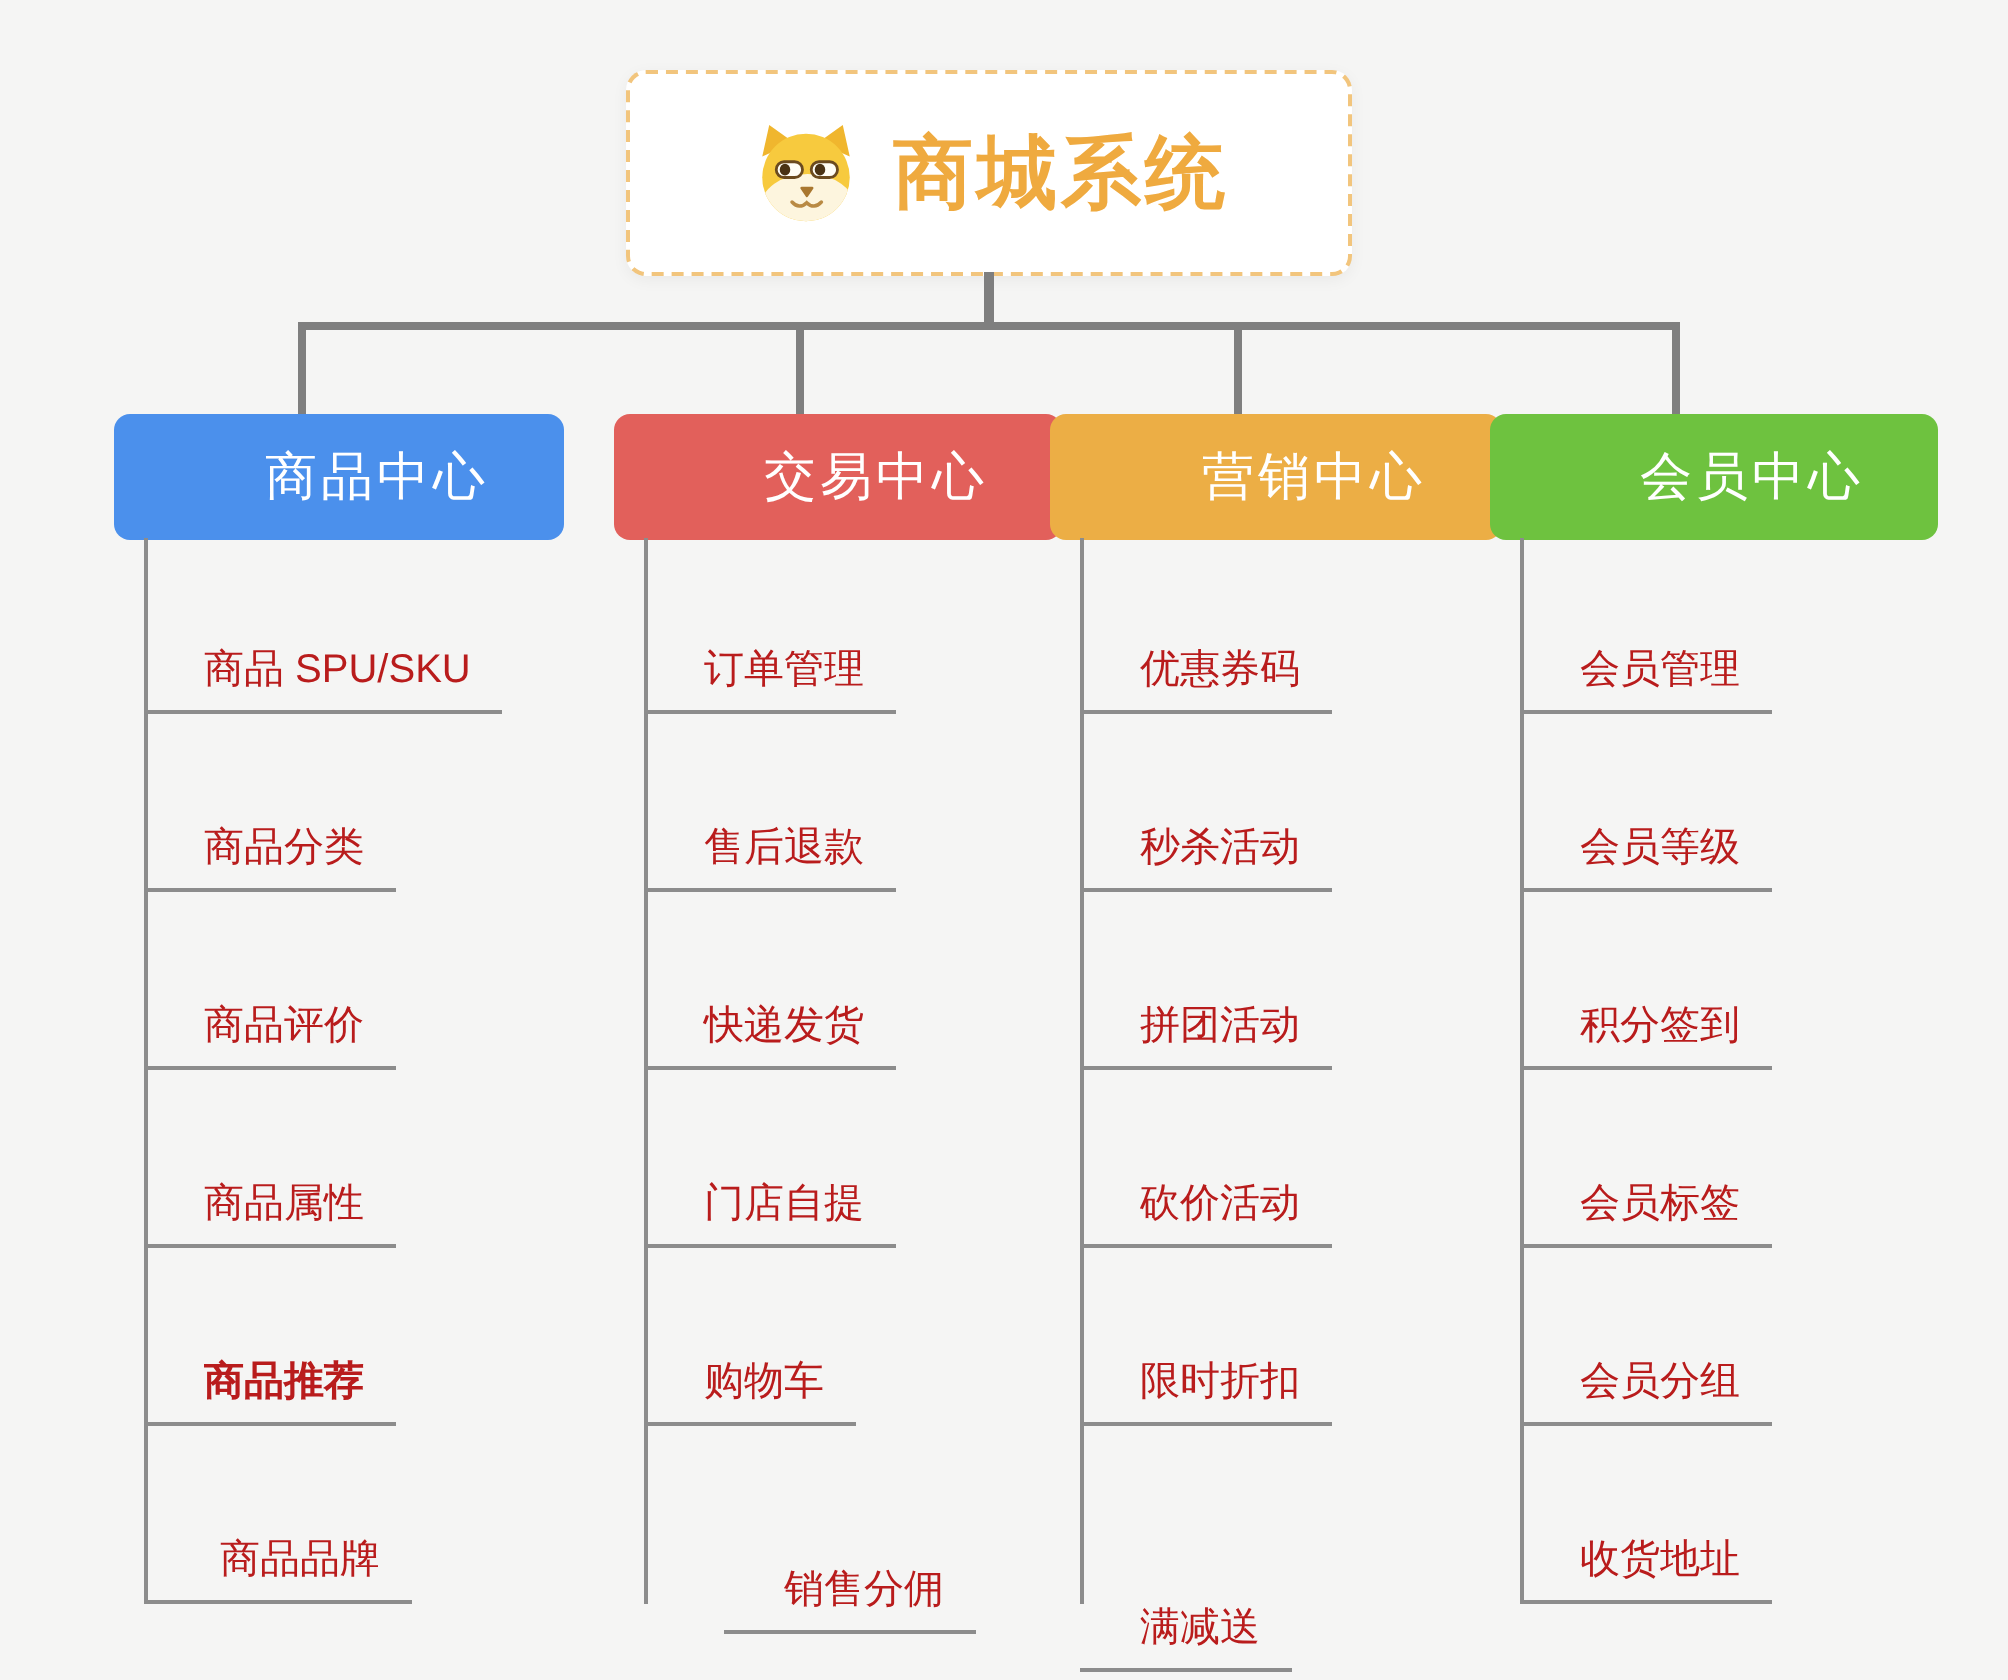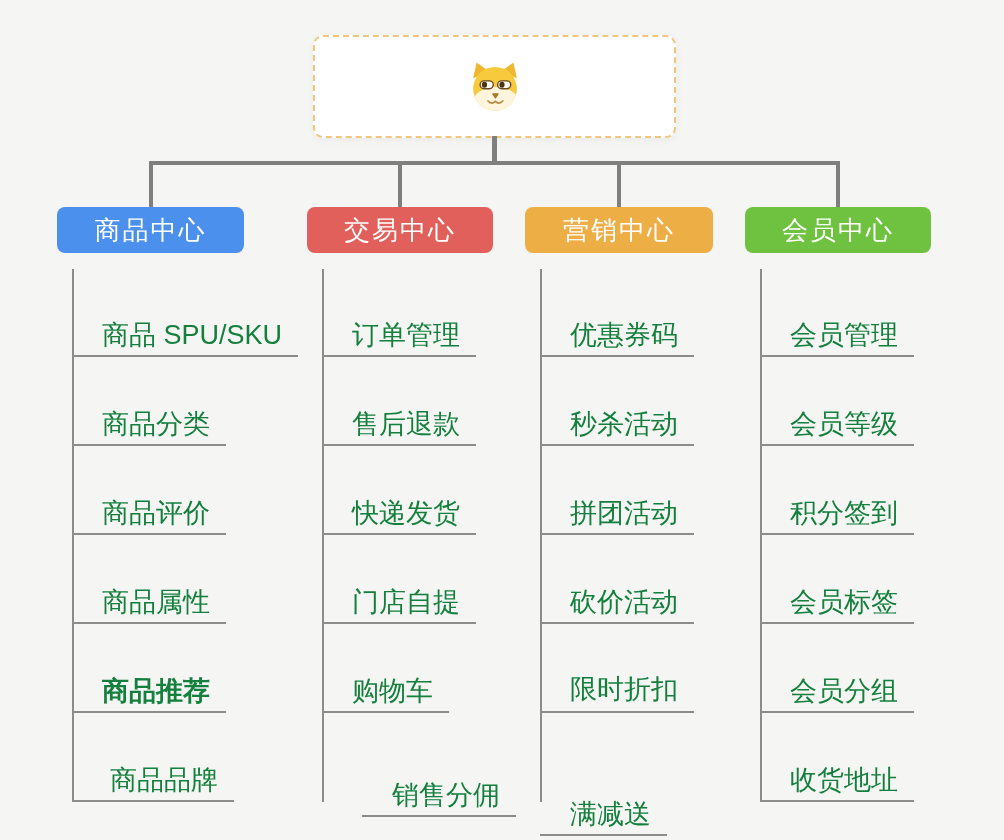--- a/index.html
+++ b/index.html
@@ -36,39 +36,40 @@
     line-height:1;
   }
   .dog-icon{width:56px;height:56px;display:block;}
   
   .conn{position:absolute;background:#7f7f7f;}
   .trunk{position:absolute;width:2px;background:#8c8c8c;}
   
   .branch-node{
     position:absolute;
     top:207px;
-    height:46px;
+    height:63px;
     border-radius:8px;
     display:flex;
     align-items:center;
     justify-content:center;
     color:#ffffff;
     font-size:26px;
     letter-spacing:2px;
     cursor:default;
+    padding-left:38px;
   }
   
   .leaf{
     position:absolute;
     height:38px;
     line-height:36px;
     padding:0 16px 0 30px;
     border-bottom:2px solid #8c8c8c;
-    font-size:27px;
-    color:#15803d;
+    font-size:20px;
+    color:#b91c1c;
     white-space:nowrap;
   }
 </style>
 </head>
 <body>
 
 <div class="canvas">
 
   <div class="root-node">
     <span>
@@ -89,20 +90,21 @@
         <rect x="15" y="25" width="15" height="9" rx="4.5" fill="#fffdf5" stroke="#6b4a1f" stroke-width="1.6"></rect>
         <rect x="35" y="25" width="15" height="9" rx="4.5" fill="#fffdf5" stroke="#6b4a1f" stroke-width="1.6"></rect>
         <ellipse cx="20" cy="29.5" rx="3" ry="3.4" fill="#4a3214"></ellipse>
         <ellipse cx="40" cy="29.5" rx="3" ry="3.4" fill="#4a3214"></ellipse>
 
         <path d="M29.5 40 h6 l-3 4.5 z" fill="#a9772f" stroke="#a9772f" stroke-linejoin="round" stroke-width="1.5"></path>
 
         <path d="M24 48 q4.2 4.5 8.4 0.4 q4.2 4.1 8.4 -0.4" fill="none" stroke="#b98a44" stroke-width="2" stroke-linecap="round"></path>
       </svg>
     </span>
+    <span class="root-title">商城系统</span>
   </div>
 
   <div class="conn" style="left:492px;top:136px;width:5px;height:29px;"></div>
 
   <div class="conn" id="h-bus" style="top: 161px; height: 4px; left: 148.5px; width: 691.5px;"></div>
 
   <div id="branches">
       <div class="conn" style="left: 148.5px; top: 161px; width: 4px; height: 46px;"></div>
       <div class="branch-node" style="left: 57px; width: 187px; background: rgb(75, 144, 236);">商品中心</div>
       <div class="trunk" style="left: 72px; top: 269px; height: 533px;"></div>
@@ -121,21 +123,21 @@
       <div class="leaf" style="left: 322px; top: 584px;">门店自提</div>
       <div class="leaf" style="left: 322px; top: 673px;">购物车</div>
       <div class="leaf" style="left: 322px; top: 777px; margin-left: 40px;">销售分佣</div>
       <div class="conn" style="left: 617px; top: 161px; width: 4px; height: 46px;"></div>
       <div class="branch-node" style="left: 525px; width: 188px; background: rgb(236, 174, 69);">营销中心</div>
       <div class="trunk" style="left: 540px; top: 269px; height: 533px;"></div>
       <div class="leaf" style="left: 540px; top: 317px;">优惠券码</div>
       <div class="leaf" style="left: 540px; top: 406px;">秒杀活动</div>
       <div class="leaf" style="left: 540px; top: 495px;">拼团活动</div>
       <div class="leaf" style="left: 540px; top: 584px;">砍价活动</div>
-      <div class="leaf" style="left: 540px; top: 673px; font-family: Liberation Mono, monospace;">限时折扣</div>
+      <div class="leaf" style="left: 540px; top: 673px;">限时折扣</div>
       <div class="leaf" style="left: 540px; top: 796px;">满减送</div>
       <div class="conn" style="left: 836px; top: 161px; width: 4px; height: 46px;"></div>
       <div class="branch-node" style="left: 745px; width: 186px; background: rgb(110, 194, 63);">会员中心</div>
       <div class="trunk" style="left: 760px; top: 269px; height: 533px;"></div>
       <div class="leaf" style="left: 760px; top: 317px;">会员管理</div>
       <div class="leaf" style="left: 760px; top: 406px;">会员等级</div>
       <div class="leaf" style="left: 760px; top: 495px;">积分签到</div>
       <div class="leaf" style="left: 760px; top: 584px;">会员标签</div>
       <div class="leaf" style="left: 760px; top: 673px;">会员分组</div>
       <div class="leaf" style="left: 760px; top: 762px;">收货地址</div>

